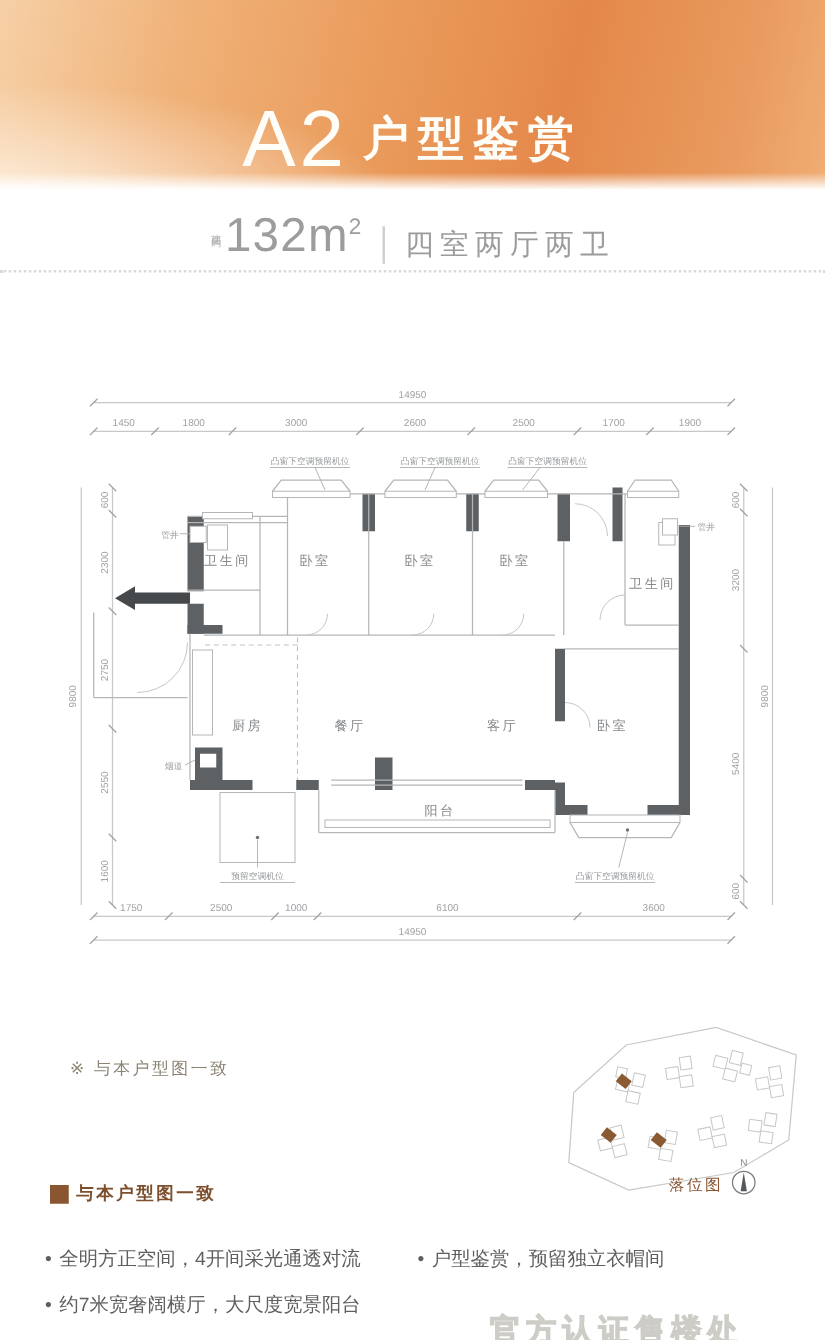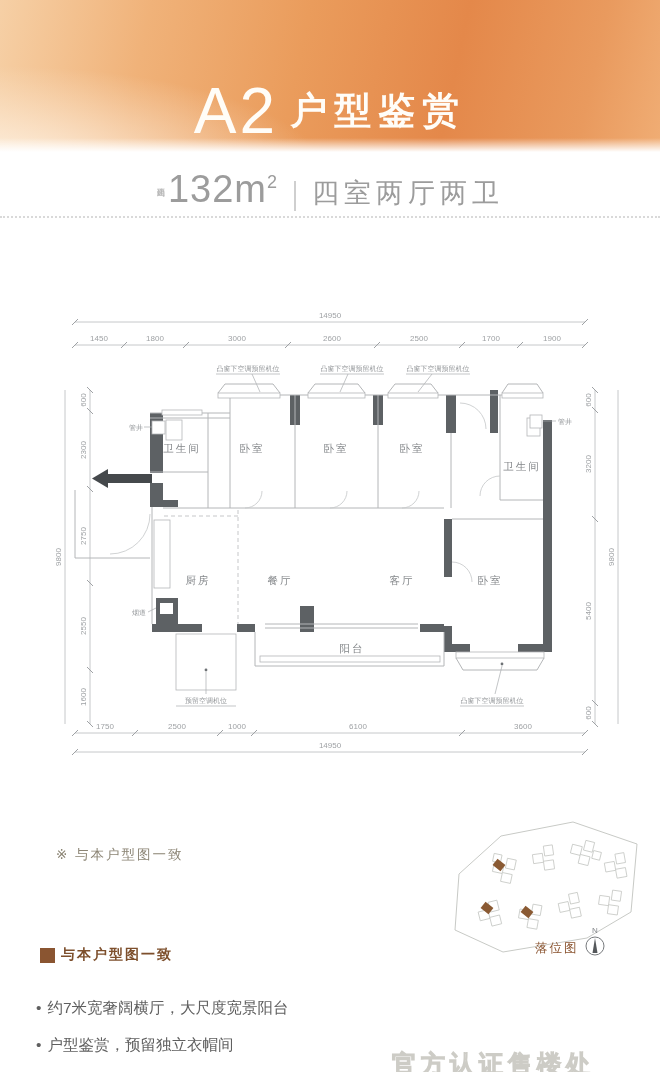--- a/index.html
+++ b/index.html
@@ -14,21 +14,21 @@
     background:linear-gradient(to top,#ffffff,rgba(255,255,255,0));}
   .banner-inner{position:absolute;left:0;top:30px;width:100%;text-align:center;color:#fffdf8;z-index:2;margin-top:44px;}
   .unit-code{font-size:64px;font-weight:200;letter-spacing:3px;vertical-align:baseline;}
   .banner-title{font-size:37px;font-weight:700;letter-spacing:7px;margin-left:12px;vertical-align:10px;}
   
   .area-line{position:absolute;left:0;top:168px;width:660px;display:flex;align-items:flex-end;justify-content:center;color:#9c9c9c;}
   .area-prefix{writing-mode:vertical-rl;font-size:8px;line-height:9px;height:30px;color:#b5b5b5;margin-right:3px;letter-spacing:1px;}
   .area-size{font-size:38px;font-weight:400;letter-spacing:1px;}
   .area-size sup{font-size:18px;}
   .area-divider{width:2px;height:30px;background:#cfcfcf;margin:0 16px;}
-  .area-rooms{font-size:27px;letter-spacing:5px;}
+  .area-rooms{font-size:23px;letter-spacing:5px;}
   .dotted-rule{position:absolute;left:0;top:216px;width:660px;border-bottom:2px dotted #d9d9d9;}
   
   .plan-svg{position:absolute;left:40px;top:300px;}
   .plan-svg .dimline{stroke:#c6c8ca;stroke-width:1;fill:none;}
   .plan-svg .tick{stroke:#9fa2a5;stroke-width:1;}
   .plan-svg .dim{font-size:8px;fill:#9fa2a5;text-anchor:middle;}
   .plan-svg .room{font-size:10.5px;fill:#85888b;text-anchor:middle;letter-spacing:2px;}
   .plan-svg .tiny{font-size:7px;fill:#95989b;text-anchor:middle;}
   .plan-svg .tinyE{font-size:7px;fill:#95989b;text-anchor:end;}
   .plan-svg .tinyS{font-size:7px;fill:#95989b;text-anchor:start;}
@@ -353,19 +353,20 @@
     </g>
     <text class="siteplan-label" x="92" y="140">落位图</text>
     <g>
       <text class="north" x="152" y="121">N</text>
       <circle cx="152" cy="134" r="9" fill="none" stroke="#787b7e" stroke-width="1"></circle>
       <polygon points="152,126 154.5,141 149.5,141" fill="#55585b"></polygon>
     </g>
   </svg>
 
   <div class="features">
+    <div class="feature">全明方正空间，4开间采光通透对流</div>
     <div class="feature">约7米宽奢阔横厅，大尺度宽景阳台</div>
     <div class="feature">户型鉴赏，预留独立衣帽间</div>
   </div>
 
   <div class="watermark">官方认证售楼处</div>
 
 </div>
 
 </body></html>

